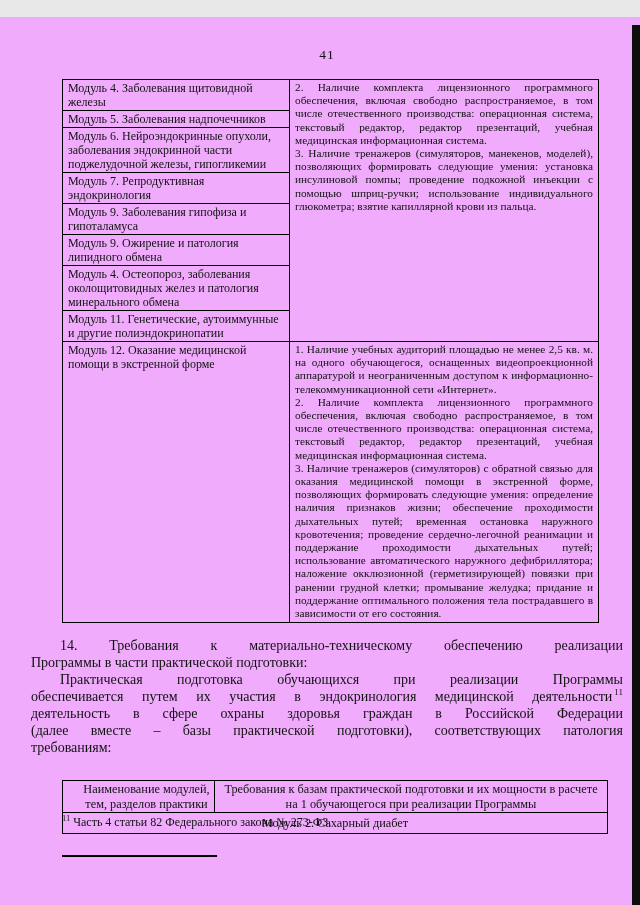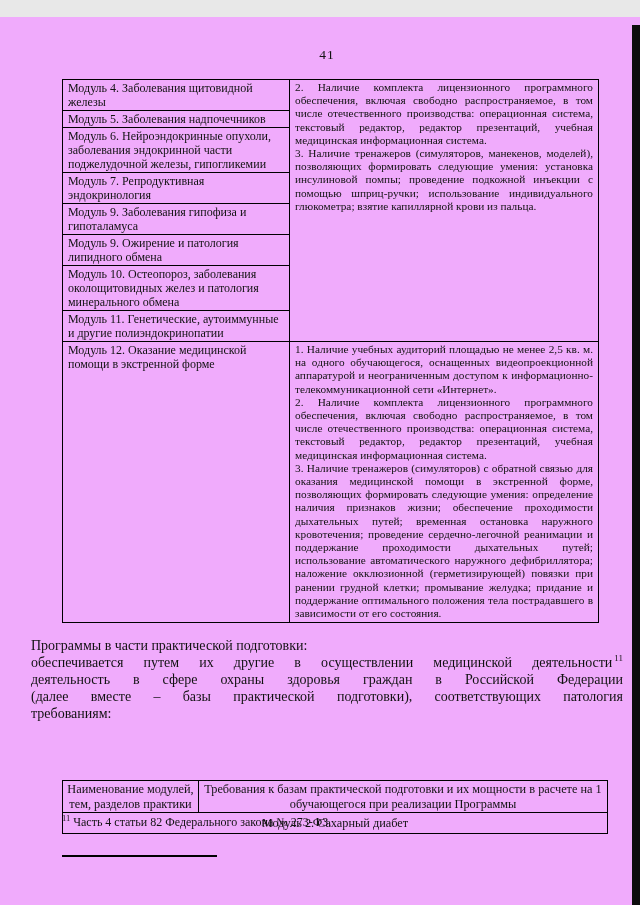--- a/index.html
+++ b/index.html
@@ -27,21 +27,21 @@
   .pline { line-height:17px; text-align:justify; text-align-last:justify; }
   .pline.end { text-align-last:left; }
   .pline.ind { text-indent:29px; }
   sup.fnref { font-size:9px; line-height:0; vertical-align:super; margin-left:2px; }
 
   
   .t2 { position:absolute; left:62px; top:763px; width:546px;
         border-collapse:collapse; table-layout:fixed; }
   .t2 td { border:1.6px solid #000; text-align:center; vertical-align:middle;
            font-size:12.3px; line-height:14.5px; padding:1px 4px; }
-  .t2 .hc1 { width:127px; }
+  .t2 .hc1 { width:127px;padding-left:20px; }
   .t2 .mrow td { height:18px; padding:1px 4px; }
 
   
   .fnrule { position:absolute; left:62px; top:838px; width:155px; height:0;
             border-top:2px solid #000; }
   .fntext { position:absolute; left:62px; top:798px; width:420px; font-size:12px;
             line-height:14px; }
   .fntext sup { font-size:8.5px; line-height:0; vertical-align:super; margin-right:3px; }
 </style>
 </head>
@@ -69,39 +69,41 @@
       <tr>
         <td class="lcell">Модуль 7. Репродуктивная эндокринология</td>
       </tr>
       <tr>
         <td class="lcell">Модуль 9. Заболевания гипофиза и гипоталамуса</td>
       </tr>
       <tr>
         <td class="lcell">Модуль 9. Ожирение и патология липидного обмена</td>
       </tr>
       <tr>
-        <td class="lcell">Модуль 10. Остеопороз, заболевания околощитовидных желез и патология минерального обмена</td>
+        <td class="lcell">Модуль 4. Остеопороз, заболевания околощитовидных желез и патология минерального обмена</td>
       </tr>
       <tr>
         <td class="lcell">Модуль 11. Генетические, аутоиммунные и другие полиэндокринопатии</td>
       </tr>
       <tr>
         <td class="lcell">Модуль 12. Оказание медицинской помощи в экстренной форме</td>
         <td class="rcell">
           <p>1. Наличие учебных аудиторий площадью не менее 2,5 кв. м. на одного обучающегося, оснащенных видеопроекционной аппаратурой и неограниченным доступом к информационно-телекоммуникационной сети «Интернет».</p>
           <p>2. Наличие комплекта лицензионного программного обеспечения, включая свободно распространяемое, в том числе отечественного производства: операционная система, текстовый редактор, редактор презентаций, учебная медицинская информационная система.</p>
           <p>3. Наличие тренажеров (симуляторов) с обратной связью для оказания медицинской помощи в экстренной форме, позволяющих формировать следующие умения: определение наличия признаков жизни; обеспечение проходимости дыхательных путей; временная остановка наружного кровотечения; проведение сердечно-легочной реанимации и поддержание проходимости дыхательных путей; использование автоматического наружного дефибриллятора; наложение окклюзионной (герметизирующей) повязки при ранении грудной клетки; промывание желудка; придание и поддержание оптимального положения тела пострадавшего в зависимости от его состояния.</p>
         </td>
       </tr>
     </tbody>
   </table>
 
   <div class="sec14">
+    <div class="pline ind">14. Требования к материально-техническому обеспечению реализации</div>
     <div class="pline end">Программы в части практической подготовки:</div>
-    <div class="pline"><span>обеспечивается путем их другие в осуществлении медицинской деятельности</span><sup class="fnref">11</sup></div>
+    <div class="pline ind">Практическая подготовка обучающихся при реализации Программы</div>
+    <div class="pline"><span>обеспечивается путем их участия в эндокринология медицинской деятельности</span><sup class="fnref">11</sup></div>
     <div class="pline">деятельность в сфере охраны здоровья граждан в Российской Федерации</div>
     <div class="pline">(далее вместе – базы практической подготовки), соответствующих патология</div>
     <div class="pline end">требованиям:</div>
   </div>
 
   <table class="t2">
     <tbody>
       <tr>
         <td class="hc1">Наименование модулей, тем, разделов практики</td>
         <td>Требования к базам практической подготовки и их мощности в расчете на 1 обучающегося при реализации Программы</td>

